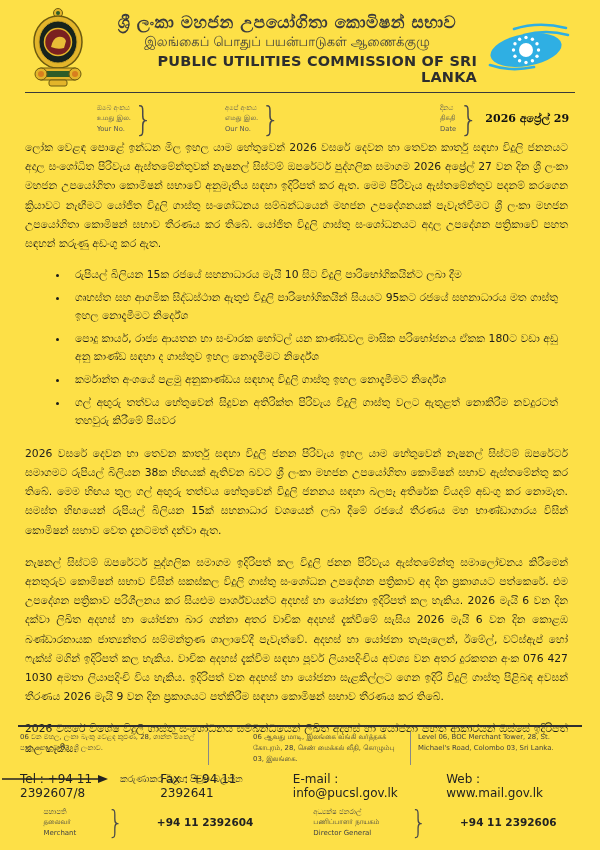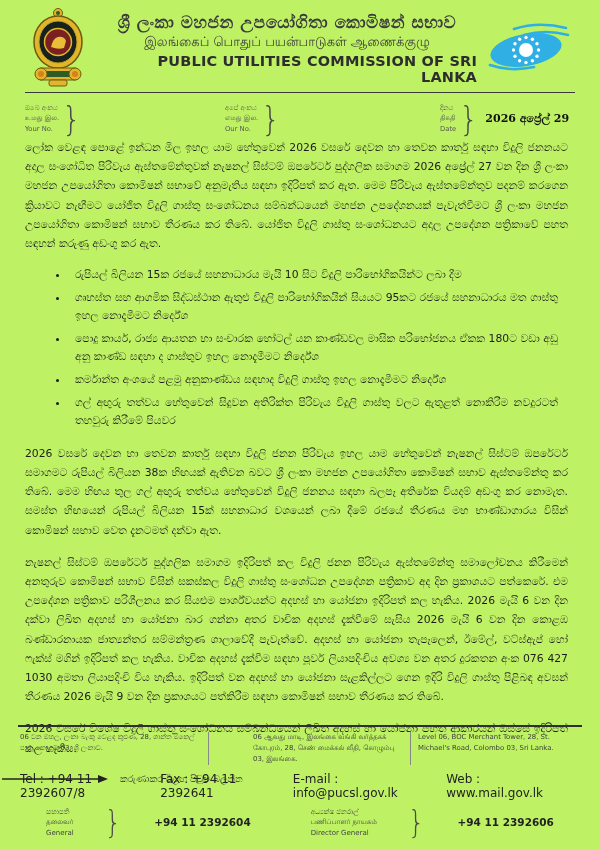--- a/index.html
+++ b/index.html
@@ -1,34 +1,34 @@
 <!DOCTYPE html>
 <html><head>
 <meta charset="utf-8">
 <style>
   * { margin:0; padding:0; box-sizing:border-box; }
   html,body { background:#e8e8e8; }
   .page {
-    width:600px; height:850px; margin:0 auto; background:#bef264;
+    width:600px; height:850px; margin:0 auto; background:#fde047;
     font-family:"DejaVu Sans","Liberation Sans",sans-serif;
     color:#1d1d1d; position:relative; overflow:hidden;
   }
   
   .letterhead { display:flex; align-items:center; padding:8px 25px 4px 25px; height:92px; }
   .emblem { width:66px; flex:0 0 66px; display:flex; justify-content:center; }
   .head-titles { flex:1; text-align:center; padding:0 6px; }
   .ht-si { font-size:17px; font-weight:bold; color:#3c3c3c; letter-spacing:.5px; }
   .ht-ta { font-size:13px; color:#3c3c3c; margin-top:2px; }
   .ht-en { font-size:14.5px; font-weight:bold; color:#2e2e2e; margin-top:2px; letter-spacing:.2px;text-align:right; }
   .brandmark { width:92px; flex:0 0 92px; display:flex; justify-content:center; }
   .head-rule { border:none; border-top:1.6px solid #3a3a3a; margin:0 25px; }
   
   .ref-row { display:flex; padding:8px 25px 2px 25px; }
   .ref-field { display:flex; align-items:center; }
-  .ref-your { width:200px; } .ref-our { width:215px; } .ref-date { flex:1; }
+  .ref-your { width:200px;justify-content:center; } .ref-our { width:215px; } .ref-date { flex:1; }
   .ref-labels { font-size:6.8px; color:#555; line-height:1.5; }
   .ref-brace { font-size:30px; font-weight:200; color:#4a4a4a; margin-left:3px; transform:scaleY(1.15); }
   .ref-date-value { font-size:11px; font-weight:bold; color:#111; margin-left:7px; font-family:"DejaVu Serif","Liberation Serif",serif; }
   
   .doc-title { text-align:center; font-size:15px; font-weight:bold; color:#141414; margin:14px 0 12px 0; }
   .body-text { padding:0 32px 0 25px; }
   .body-text p { font-size:10.8px; line-height:1.78; text-align:justify; color:#1c1c1c; margin-bottom:13px; }
   ul.points { margin:2px 0 13px 44px; padding-right:10px; }
   ul.points li { font-size:10.8px; line-height:1.72; text-align:justify; color:#1c1c1c; margin-bottom:4px; padding-left:6px; }
   
@@ -167,21 +167,21 @@
       <span>Tel : +94 11 2392607/8</span>
       <span>Fax : +94 11 2392641</span>
       <span>E-mail : info@pucsl.gov.lk</span>
       <span>Web : www.mail.gov.lk</span>
     </div>
     <div class="officers-row">
       <div class="officer">
         <div class="off-labels">
           <div>සභාපති</div>
           <div>தலைவர்</div>
-          <div>General</div>
+          <div>Merchant</div>
         </div>
         <div class="off-brace">}</div>
         <div class="off-phone">+94 11 2392604</div>
       </div>
       <div class="officer">
         <div class="off-labels">
           <div>අධ්‍යක්ෂ ජනරාල්</div>
           <div>பணிப்பாளர் நாயகம்</div>
           <div>Director General</div>
         </div>

